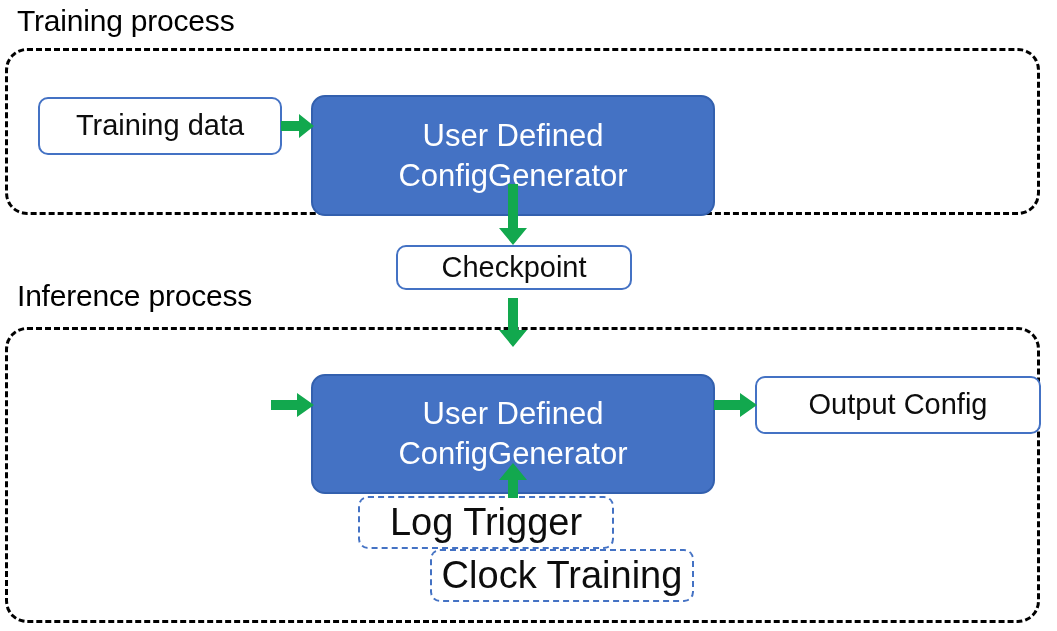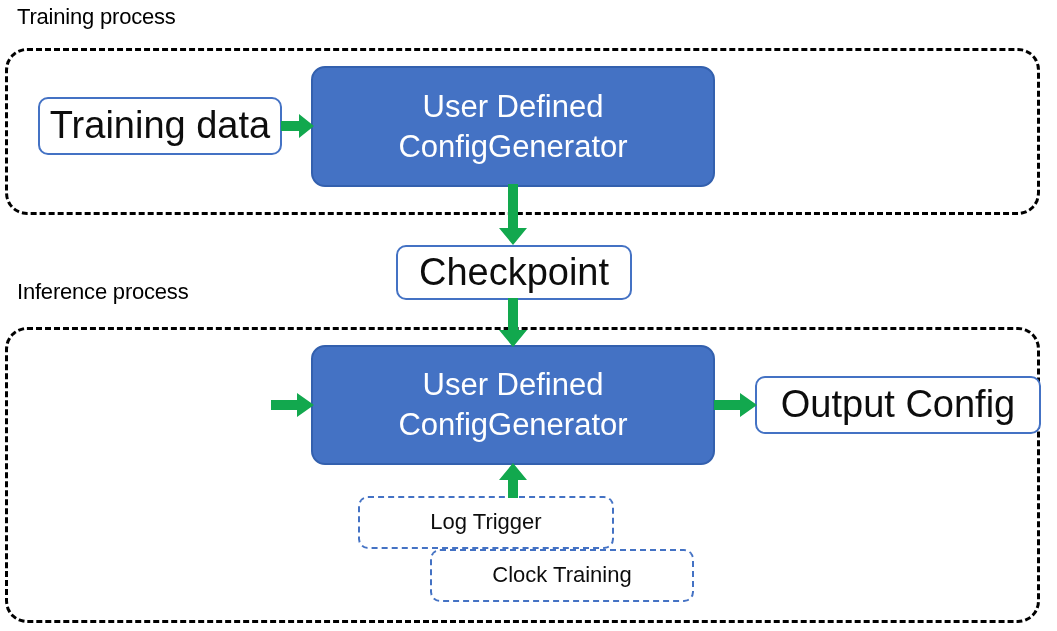--- a/index.html
+++ b/index.html
@@ -16,21 +16,21 @@
     position: relative;
     width: 1057px;
     height: 631px;
     background: #ffffff;
     overflow: hidden;
   }
 
   
   .section-title {
     position: absolute;
-    font-size: 22px;
+    font-size: 30px;
     line-height: 1;
     color: #000000;
     white-space: nowrap;
     letter-spacing: -0.2px;
   }
   #title-training { left: 17px; top: 6px; }
   #title-inference { left: 17px; top: 281px; }
 
   
   .process-container {
@@ -57,61 +57,62 @@
   .plain-box {
     position: absolute;
     box-sizing: border-box;
     background: #ffffff;
     border: 2px solid #4472C4;
     border-radius: 10px;
     display: flex;
     align-items: center;
     justify-content: center;
     color: #0d0d0d;
-    font-size: 38px;
+    font-size: 29px;
     line-height: 1.1;
     white-space: nowrap;
   }
   #box-training-data  { left: 38px;  top: 97px;  width: 244px; height: 58px; }
-  #box-checkpoint     { left: 396px; top: 245px; width: 236px; height: 55px; }
+  #box-checkpoint     { left: 396px; top: 245px; width: 236px; height: 45px; }
   #box-current-status { left: 28px;  top: 376px; width: 244px; height: 58px; }
   #box-output-config  { left: 755px; top: 376px; width: 286px; height: 58px; }
 
   
   .blue-box {
     position: absolute;
     box-sizing: border-box;
     background: #4472C4;
     border: 2px solid #3360ae;
     border-radius: 14px;
     display: flex;
     flex-direction: column;
     align-items: center;
     justify-content: center;
     color: #ffffff;
     font-size: 31px;
     line-height: 1.28;
     white-space: nowrap;
     text-align: center;
+    margin-top: 29px;
   }
   #box-generator-training  { left: 311px; top: 66px;  width: 404px; height: 121px; }
   #box-generator-inference { left: 311px; top: 345px; width: 404px; height: 120px; }
 
   
   .trigger-box {
     position: absolute;
     box-sizing: border-box;
     background: transparent;
     border: 2px dashed #4472C4;
     border-radius: 10px;
     display: flex;
     align-items: center;
     justify-content: center;
     color: #0d0d0d;
-    font-size: 22px;
+    font-size: 38px;
     line-height: 1.1;
     white-space: nowrap;
   }
   #box-log-trigger   { left: 358px; top: 496px; width: 256px; height: 53px; z-index: 3; }
   #box-clock-trigger { left: 430px; top: 549px; width: 264px; height: 53px; z-index: 4; background: #ffffff; }
 
   
   .arrow {
     position: absolute;
     z-index: 5;

